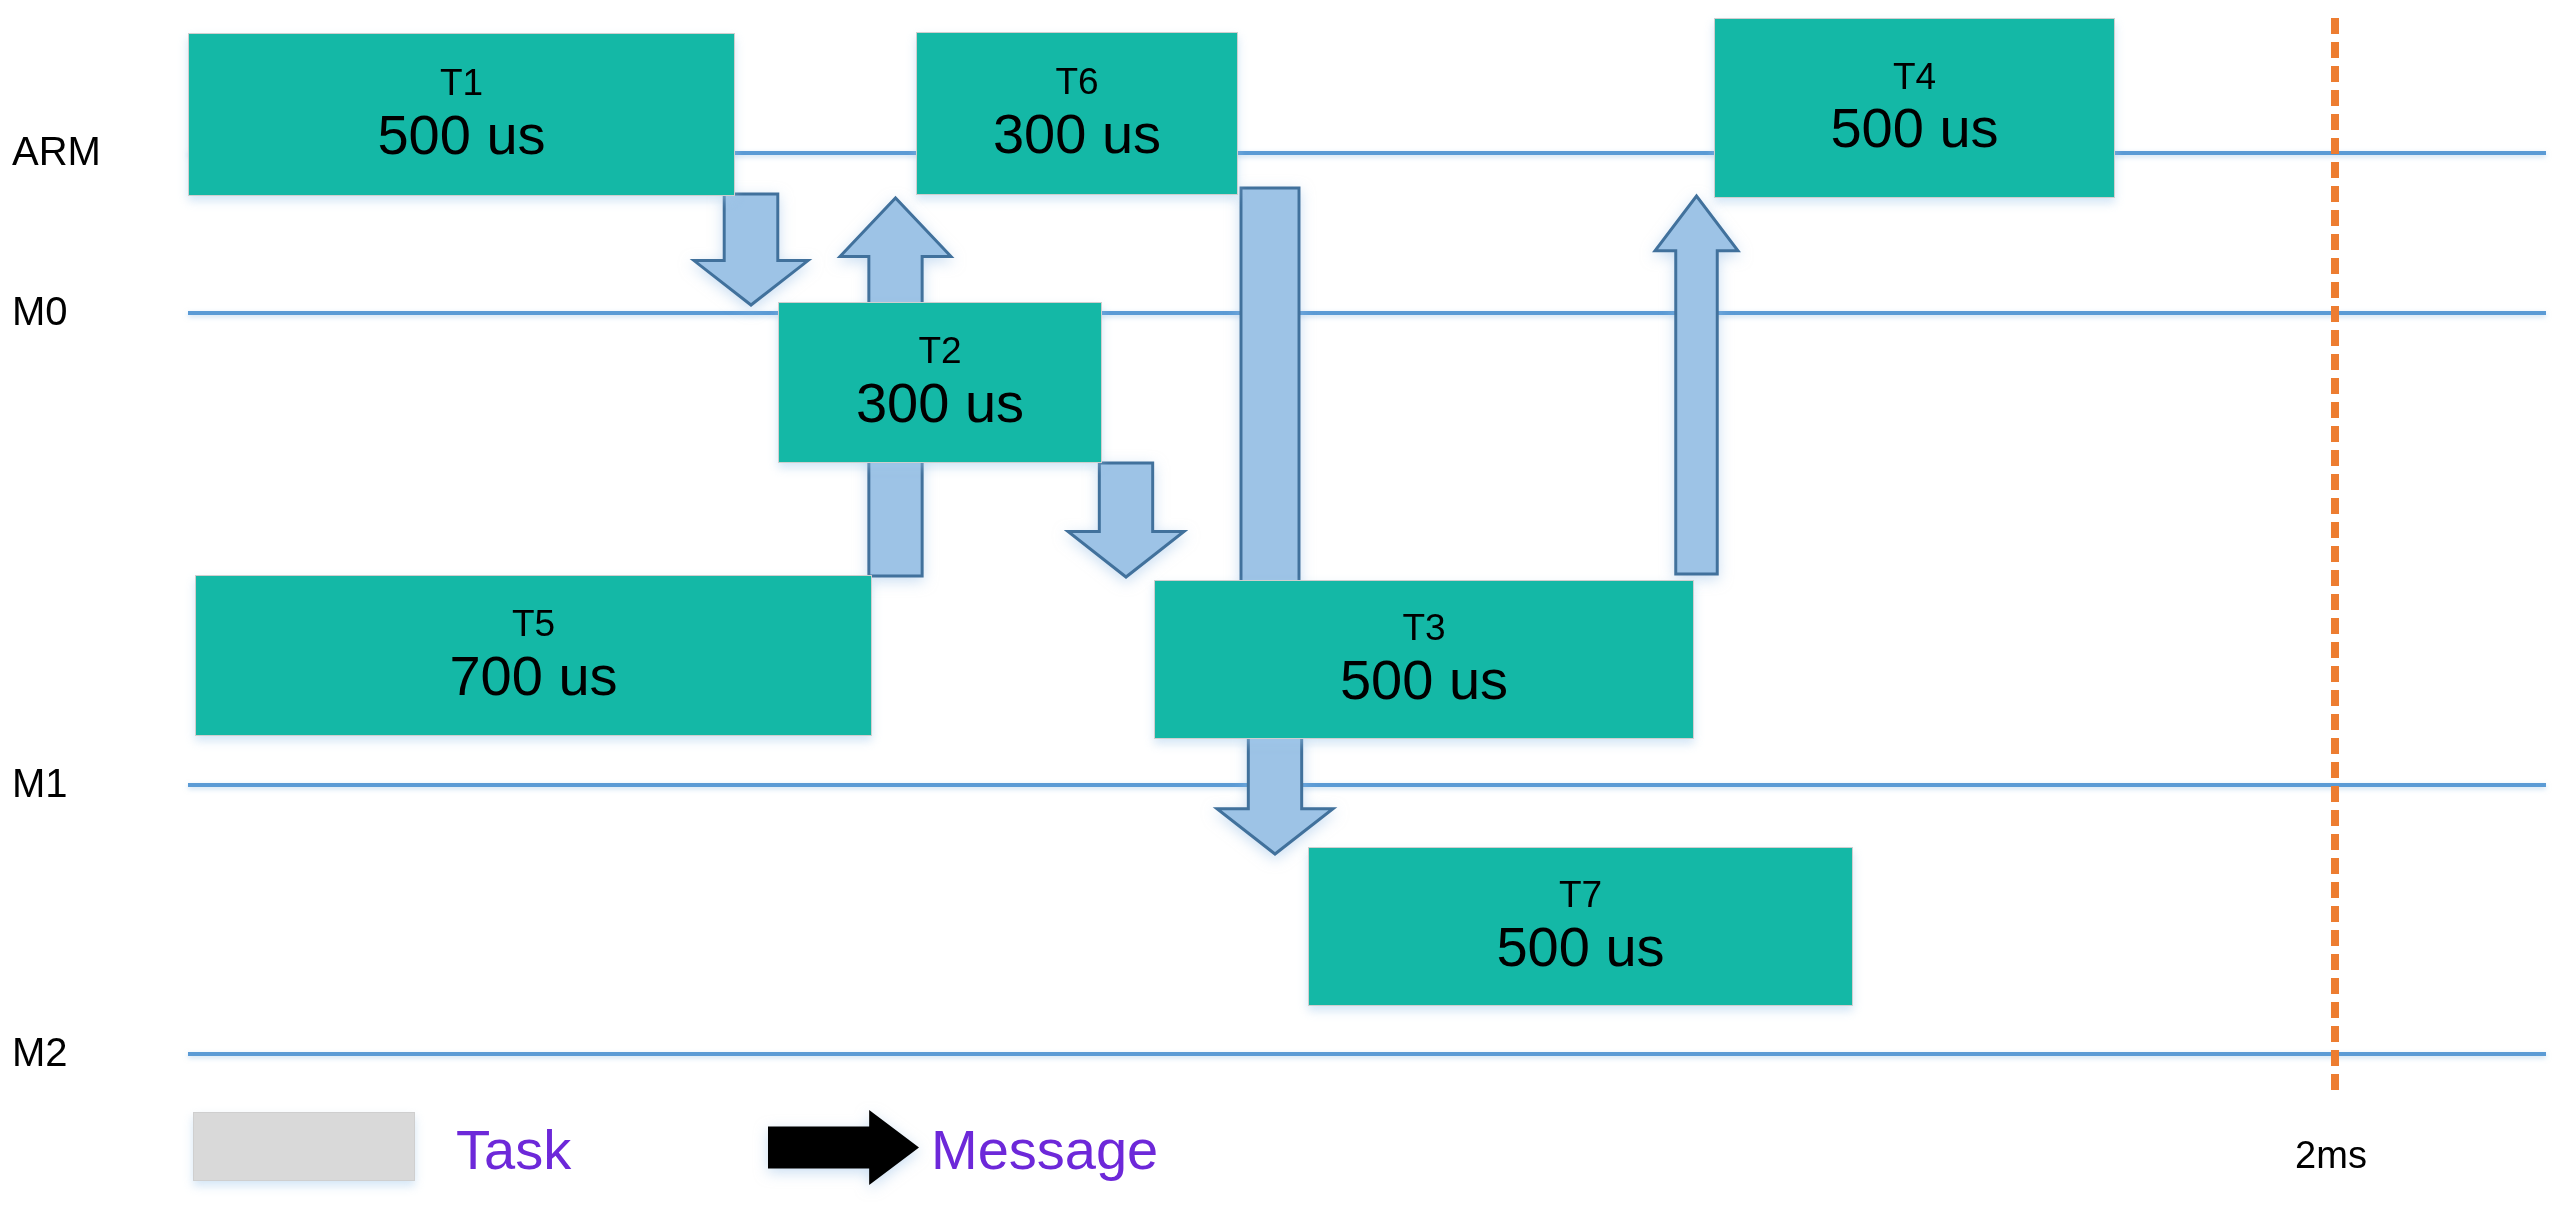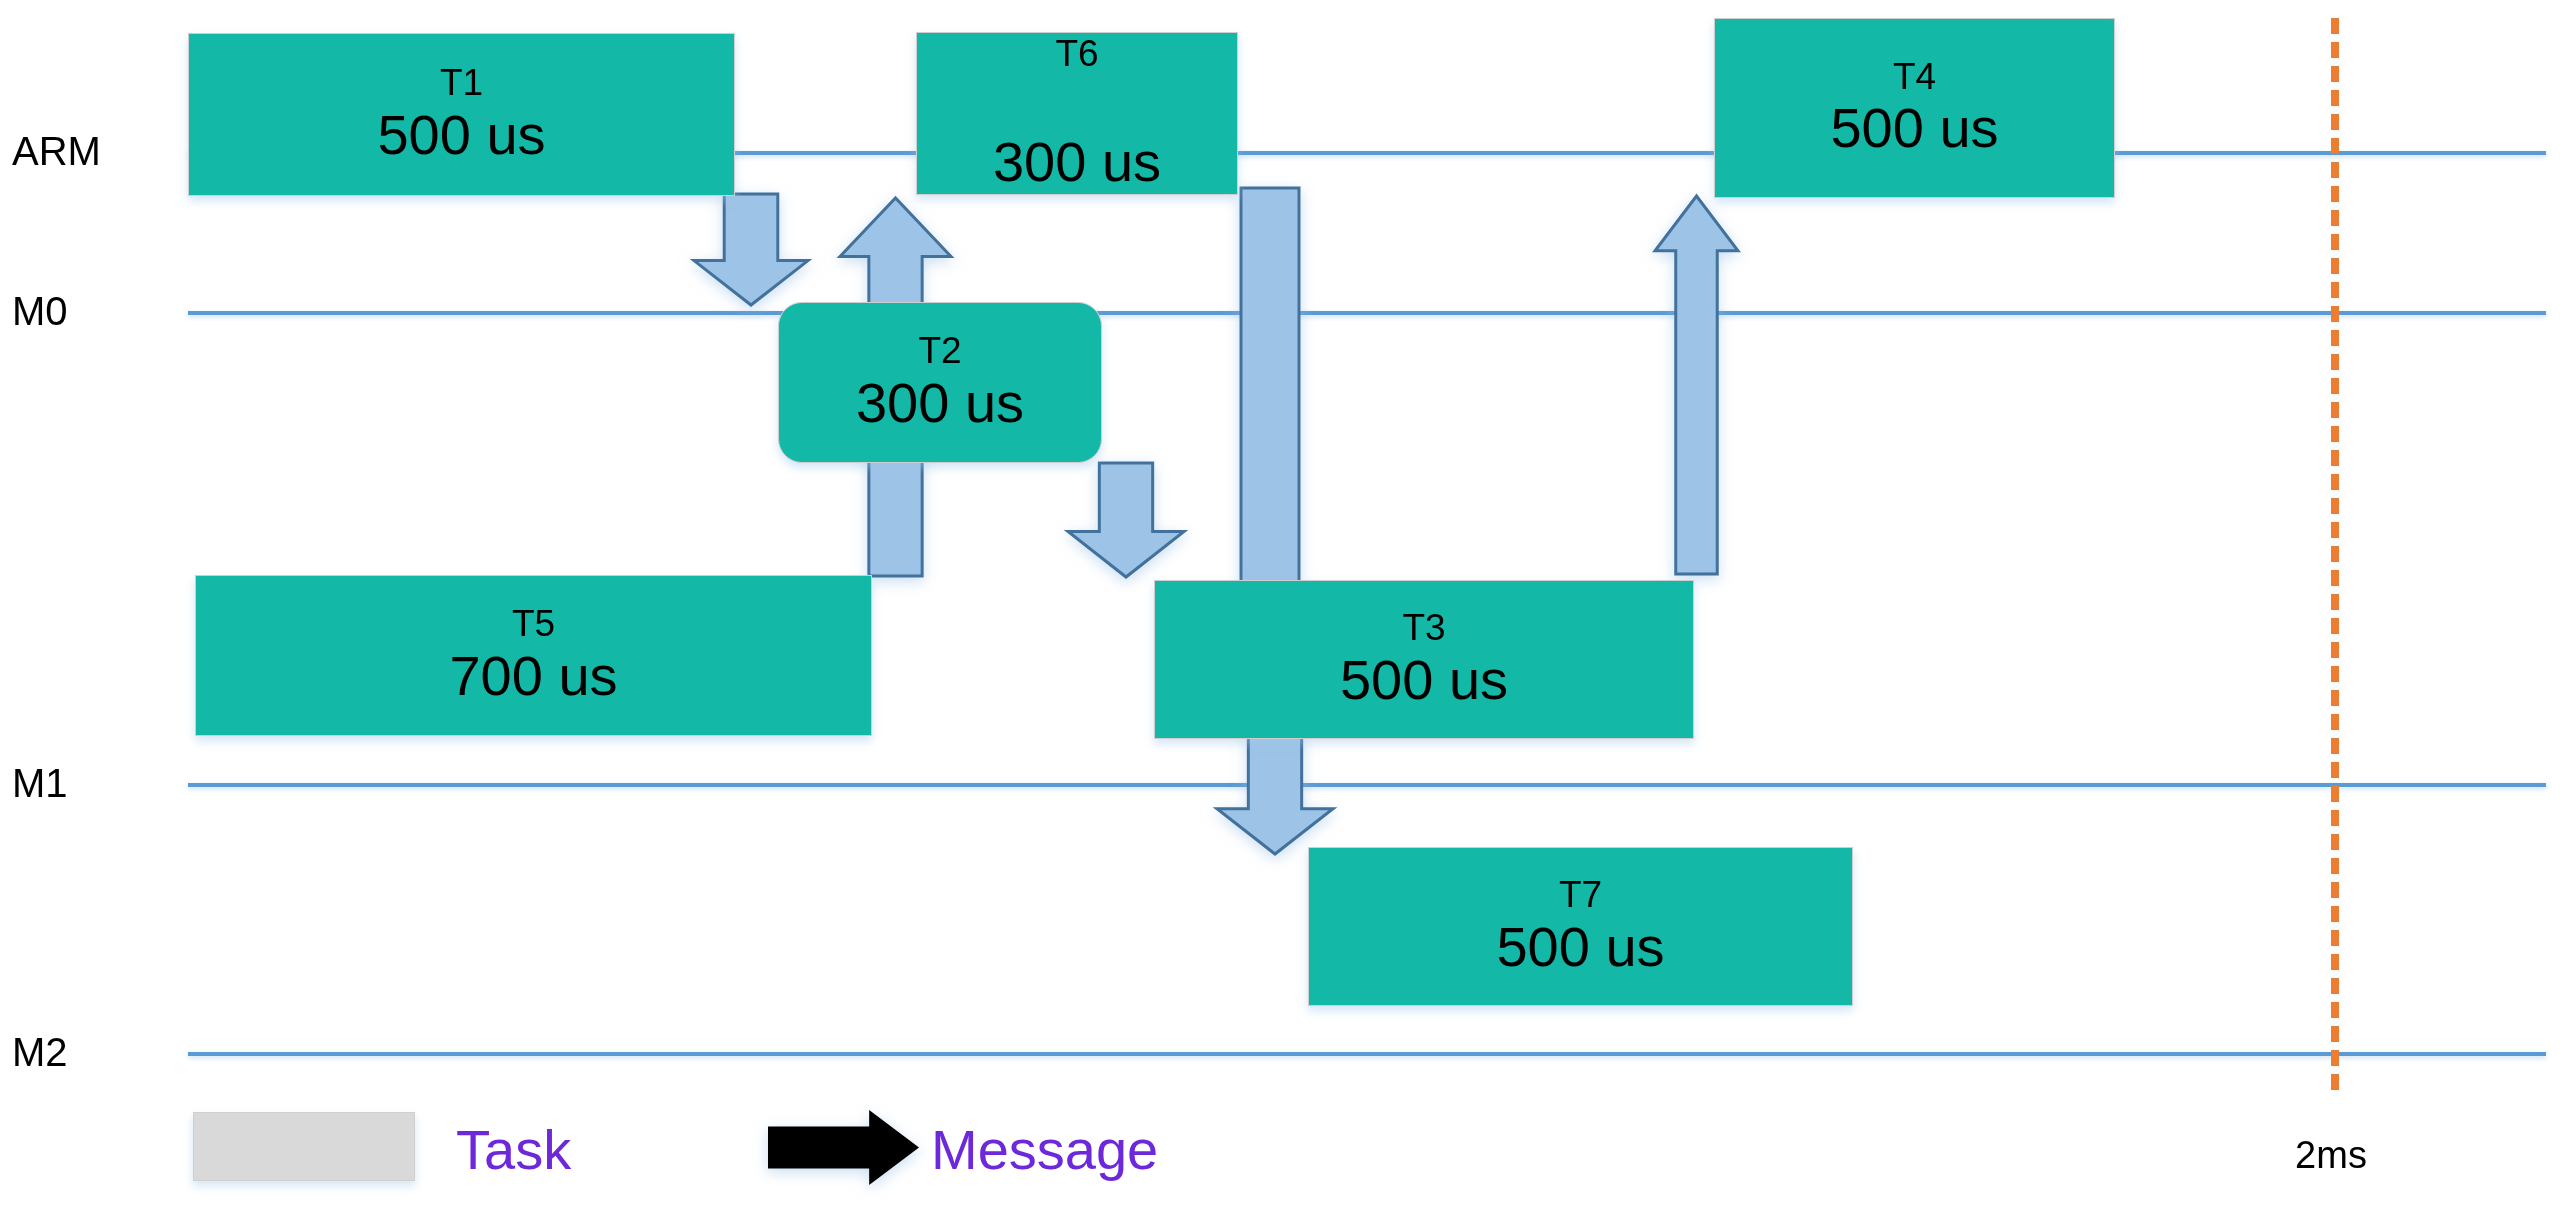--- a/index.html
+++ b/index.html
@@ -77,29 +77,29 @@
   <div class="msg" id="ms5" style="left: 1655px; top: 196px; width: 83px; height: 378px;">
       <svg viewBox="0 0 84 382" preserveAspectRatio="none">
         <path class="body" d="M21,382 L63,382 L63,55.38999999999999 L84,55.38999999999999 L42,0 L0,55.38999999999999 L21,55.38999999999999 Z"></path>
       </svg>
     </div>
 
   <div class="task" id="tk0" style="left: 188px; top: 33px; width: 547px; height: 163px;">
     <span class="t-name">T1</span>
     <span class="t-dur">500 us</span>
   </div>
-  <div class="task" id="tk1" style="left: 916px; top: 32px; width: 322px; height: 163px; justify-content: space-between;">
+  <div class="task" id="tk1" style="left: 916px; top: 32px; width: 322px; height: 163px;">
     <span class="t-name">T6</span>
     <span class="t-dur">300 us</span>
   </div>
   <div class="task" id="tk2" style="left: 1714px; top: 18px; width: 401px; height: 180px; text-align: right;">
     <span class="t-name">T4</span>
     <span class="t-dur">500 us</span>
   </div>
-  <div class="task" id="tk3" style="left: 778px; top: 302px; width: 324px; height: 161px; border-radius: 24px;">
+  <div class="task" id="tk3" style="left: 778px; top: 302px; width: 324px; height: 161px;">
     <span class="t-name">T2</span>
     <span class="t-dur">300 us</span>
   </div>
   <div class="task" id="tk4" style="left: 195px; top: 575px; width: 677px; height: 161px;">
     <span class="t-name">T5</span>
     <span class="t-dur">700 us</span>
   </div>
   <div class="task" id="tk5" style="left: 1154px; top: 580px; width: 540px; height: 159px;">
     <span class="t-name">T3</span>
     <span class="t-dur">500 us</span>

